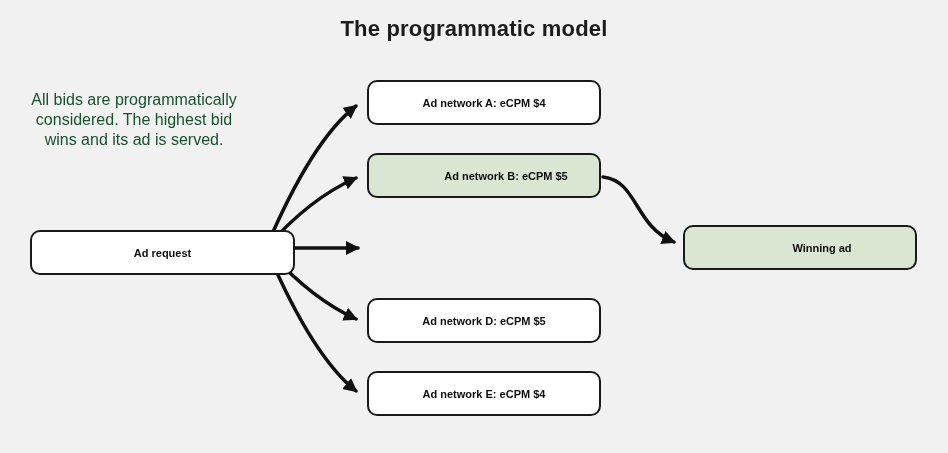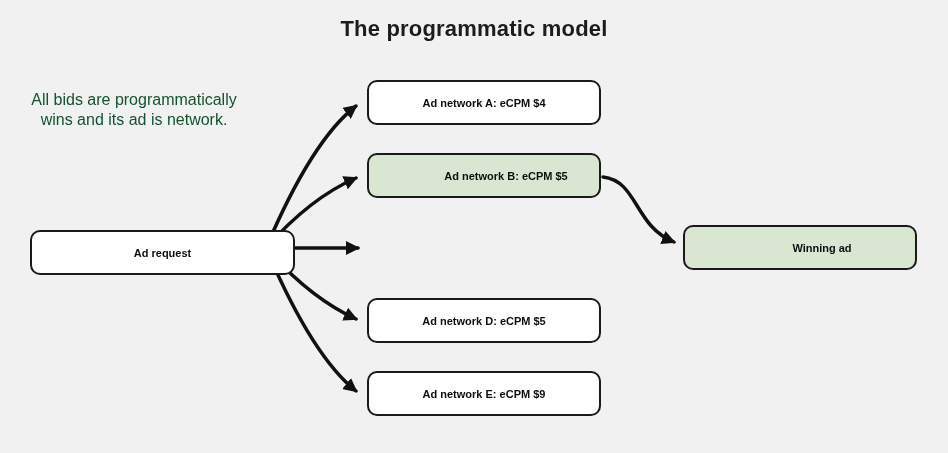--- a/index.html
+++ b/index.html
@@ -52,21 +52,22 @@
 </style>
 </head>
 <body>
 
 <div class="canvas">
 
   <h1 class="title">The programmatic model</h1>
 
   <div class="note">
     <span>All bids are programmatically</span>
-    <span>wins and its ad is network.</span>
+    <span>considered. The highest bid</span>
+    <span>wins and its ad is served.</span>
   </div>
 
   <svg class="arrows" width="948" height="453" viewBox="0 0 948 453" aria-hidden="true">
     <defs>
       <marker id="ah" markerUnits="userSpaceOnUse" markerWidth="16" markerHeight="14" refX="12" refY="7" orient="auto">
         <path d="M0,0 L14,7 L0,14 Z" style="fill:var(--arrow);stroke:none;"></path>
       </marker>
     </defs>
     <path d="M266,248 Q312,140 356,106" marker-end="url(#ah)"></path>
     <path d="M266,248 Q310,198 356,178" marker-end="url(#ah)"></path>
@@ -83,20 +84,20 @@
   <div class="node network net-0">
     <span>Ad network A: eCPM $4</span>
   </div>
   <div class="node network net-1 highlight">
     <span>Ad network B: eCPM $5</span>
   </div>
   <div class="node network net-3">
     <span>Ad network D: eCPM $5</span>
   </div>
   <div class="node network net-4">
-    <span>Ad network E: eCPM $9</span>
+    <span>Ad network E: eCPM $4</span>
   </div>
 
   <div class="node winning highlight">
     <span>Winning ad</span>
   </div>
 
 </div>
 
 </body></html>

